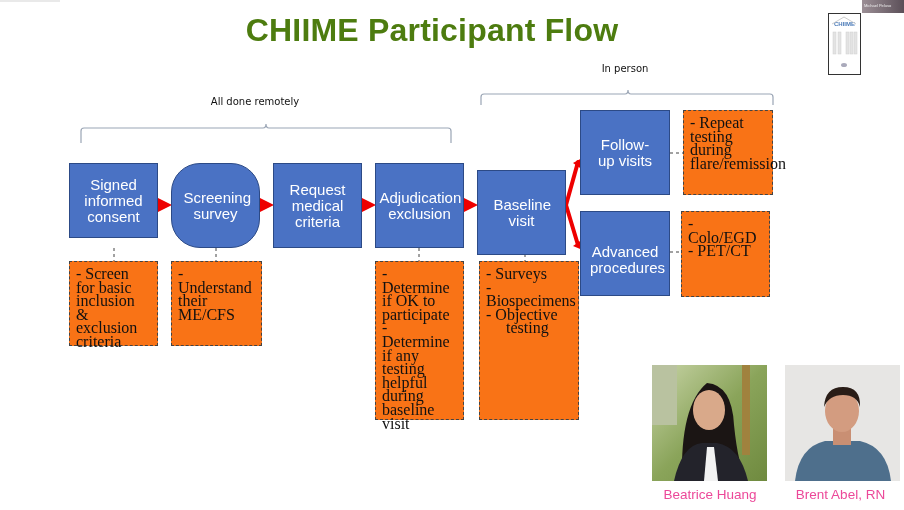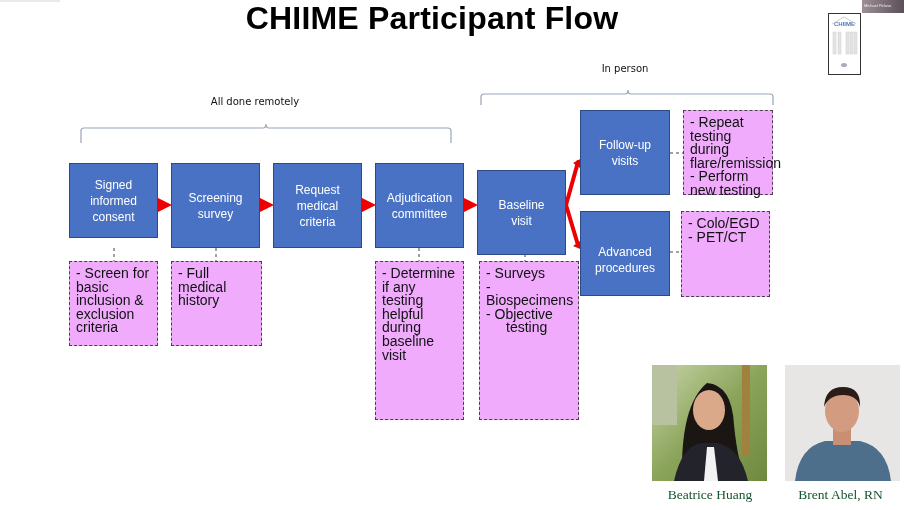--- a/index.html
+++ b/index.html
@@ -1,49 +1,49 @@
 <!DOCTYPE html>
 <html><head>
 <meta charset="utf-8">
 <style>
   * { box-sizing: border-box; margin: 0; padding: 0; }
   html, body { width: 904px; height: 510px; background: #ffffff; overflow: hidden; }
   body { position: relative; font-family: "Liberation Sans", sans-serif; }
 
   .title {
-    position: absolute; left: 0; width: 864px; top: 0;
-    text-align: center; font-size: 32px; font-weight: bold; color: #000000;
+    position: absolute; left: 0; width: 864px; top: 12px;
+    text-align: center; font-size: 32px; font-weight: bold; color: #4d7c0f;
     letter-spacing: 0.2px;
   }
 
   .group-label {
     position: absolute; font-family: "DejaVu Sans", sans-serif; font-size: 10px; color: #111;
     text-align: center;
   }
 
   svg.connectors { position: absolute; left: 0; top: 0; width: 904px; height: 510px; pointer-events: none; }
 
   .step {
     position: absolute; background: #4a72c4; border: 1.5px solid #2c4a86;
-    color: #ffffff; font-size: 12px; line-height: 16px; text-align: center;
+    color: #ffffff; font-size: 15px; line-height: 16px; text-align: center;
     display: flex; align-items: center; justify-content: center; padding: 4px;
   }
 
   .note {
-    position: absolute; border: 1.5px dashed #444; background: #f0abfc;
-    font-size: 14px; line-height: 13.6px; color: #111; padding: 5px 6px;
+    position: absolute; border: 1.5px dashed #444; background: #f97316;
+    font-size: 16px; line-height: 13.6px; color: #111; padding: 5px 6px; font-family: Liberation Serif, serif;
   }
   .note ul { list-style: none; }
   .note li { white-space: pre-line; }
 
   .photo {
     position: absolute; overflow: hidden;
   }
   .caption {
-    position: absolute; font-family: Liberation Serif, serif; font-size: 13.5px; color: #14532d; text-align: center;
+    position: absolute; font-family: Liberation Sans, sans-serif; font-size: 13.5px; color: #ec4899; text-align: center;
   }
 
   .logo {
     position: absolute; left: 828px; top: 13px; width: 33px; height: 62px;
     border: 1.5px solid #333; background: #fff;
   }
   .logo-text { position: absolute; left: 0; right: 0; top: 7px; text-align: center; font-size: 6px; font-weight: bold; color: #4a7ab8; }
   .video-thumb {
     position: absolute; left: 862px; top: 0; width: 42px; height: 13px;
     background: linear-gradient(90deg, #9c8f96, #5b4f58); overflow: hidden;
@@ -87,65 +87,65 @@
   </g>
   <g fill="#ee0000">
     <polygon points="573,163 584,157 583,170"></polygon>
     <polygon points="573,246 585,251 583,239"></polygon>
   </g>
 </svg>
 
 <div class="step" style="left:69px; top:163px; width:89px; height:75px;">
   <span style="width:60px;">Signed informed consent</span>
 </div>
-<div class="step" style="left:171px; top:163px; width:89px; height:85px;">
+<div class="step" style="left:171px; top:163px; width:89px; height:85px;border-radius:29px;">
   <span style="width:64px;">Screening survey</span>
 </div>
 <div class="step" style="left:273px; top:163px; width:89px; height:85px;">
   <span style="width:56px;">Request medical criteria</span>
 </div>
 <div class="step" style="left:375px; top:163px; width:89px; height:85px;">
-  <span style="width:80px;">Adjudication committee</span>
+  <span style="width:80px;">Adjudication exclusion</span>
 </div>
 <div class="step" style="left:477px; top:170px; width:89px; height:85px;">
   <span style="width:56px;">Baseline visit</span>
 </div>
 <div class="step" style="left:580px; top:110px; width:90px; height:85px;">
   <span style="width:64px;">Follow-up visits</span>
 </div>
 <div class="step" style="left:580px; top:211px; width:90px; height:85px;">
   <span style="width:70px;margin-top:13px;">Advanced procedures</span>
 </div>
 
 <div class="note" style="left:69px; top:261px; width:89px; height:85px;">
   <ul>
     <li>- Screen for basic inclusion &amp; exclusion criteria</li>
   </ul>
 </div>
 <div class="note" style="left:171px; top:261px; width:91px; height:85px;">
   <ul>
-    <li>- Full medical history</li>
+    <li>- Understand their ME/CFS</li>
   </ul>
 </div>
 <div class="note" style="left:375px; top:261px; width:89px; height:159px;">
   <ul>
+    <li>- Determine if OK to participate</li>
     <li>- Determine if any testing helpful during baseline visit</li>
   </ul>
 </div>
 <div class="note" style="left:479px; top:261px; width:100px; height:159px;">
   <ul>
     <li>-    Surveys</li>
     <li>-    Biospecimens</li>
     <li style="padding-left:20px;text-indent:-20px;">-    Objective testing</li>
   </ul>
 </div>
 <div class="note" style="left:683px; top:110px; width:90px; height:85px;">
   <ul>
     <li>- Repeat testing during flare/remission</li>
-    <li>- Perform new testing</li>
   </ul>
 </div>
 <div class="note" style="left:681px; top:211px; width:89px; height:86px;">
   <ul>
     <li>-    Colo/EGD</li>
     <li>-    PET/CT</li>
   </ul>
 </div>
 
 <div class="photo" style="left:652px; top:365px; width:115px; height:116px;">

